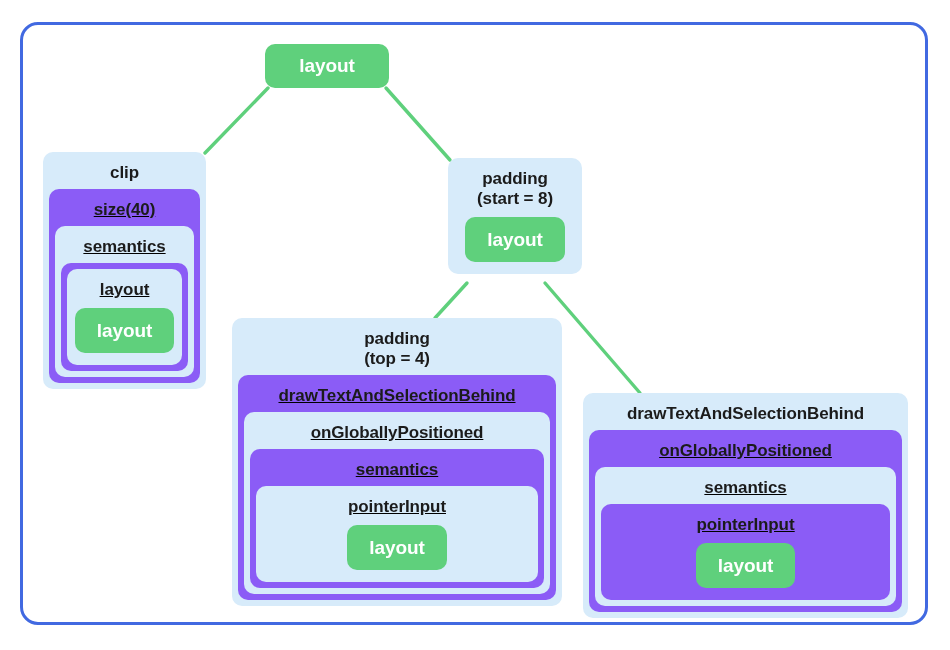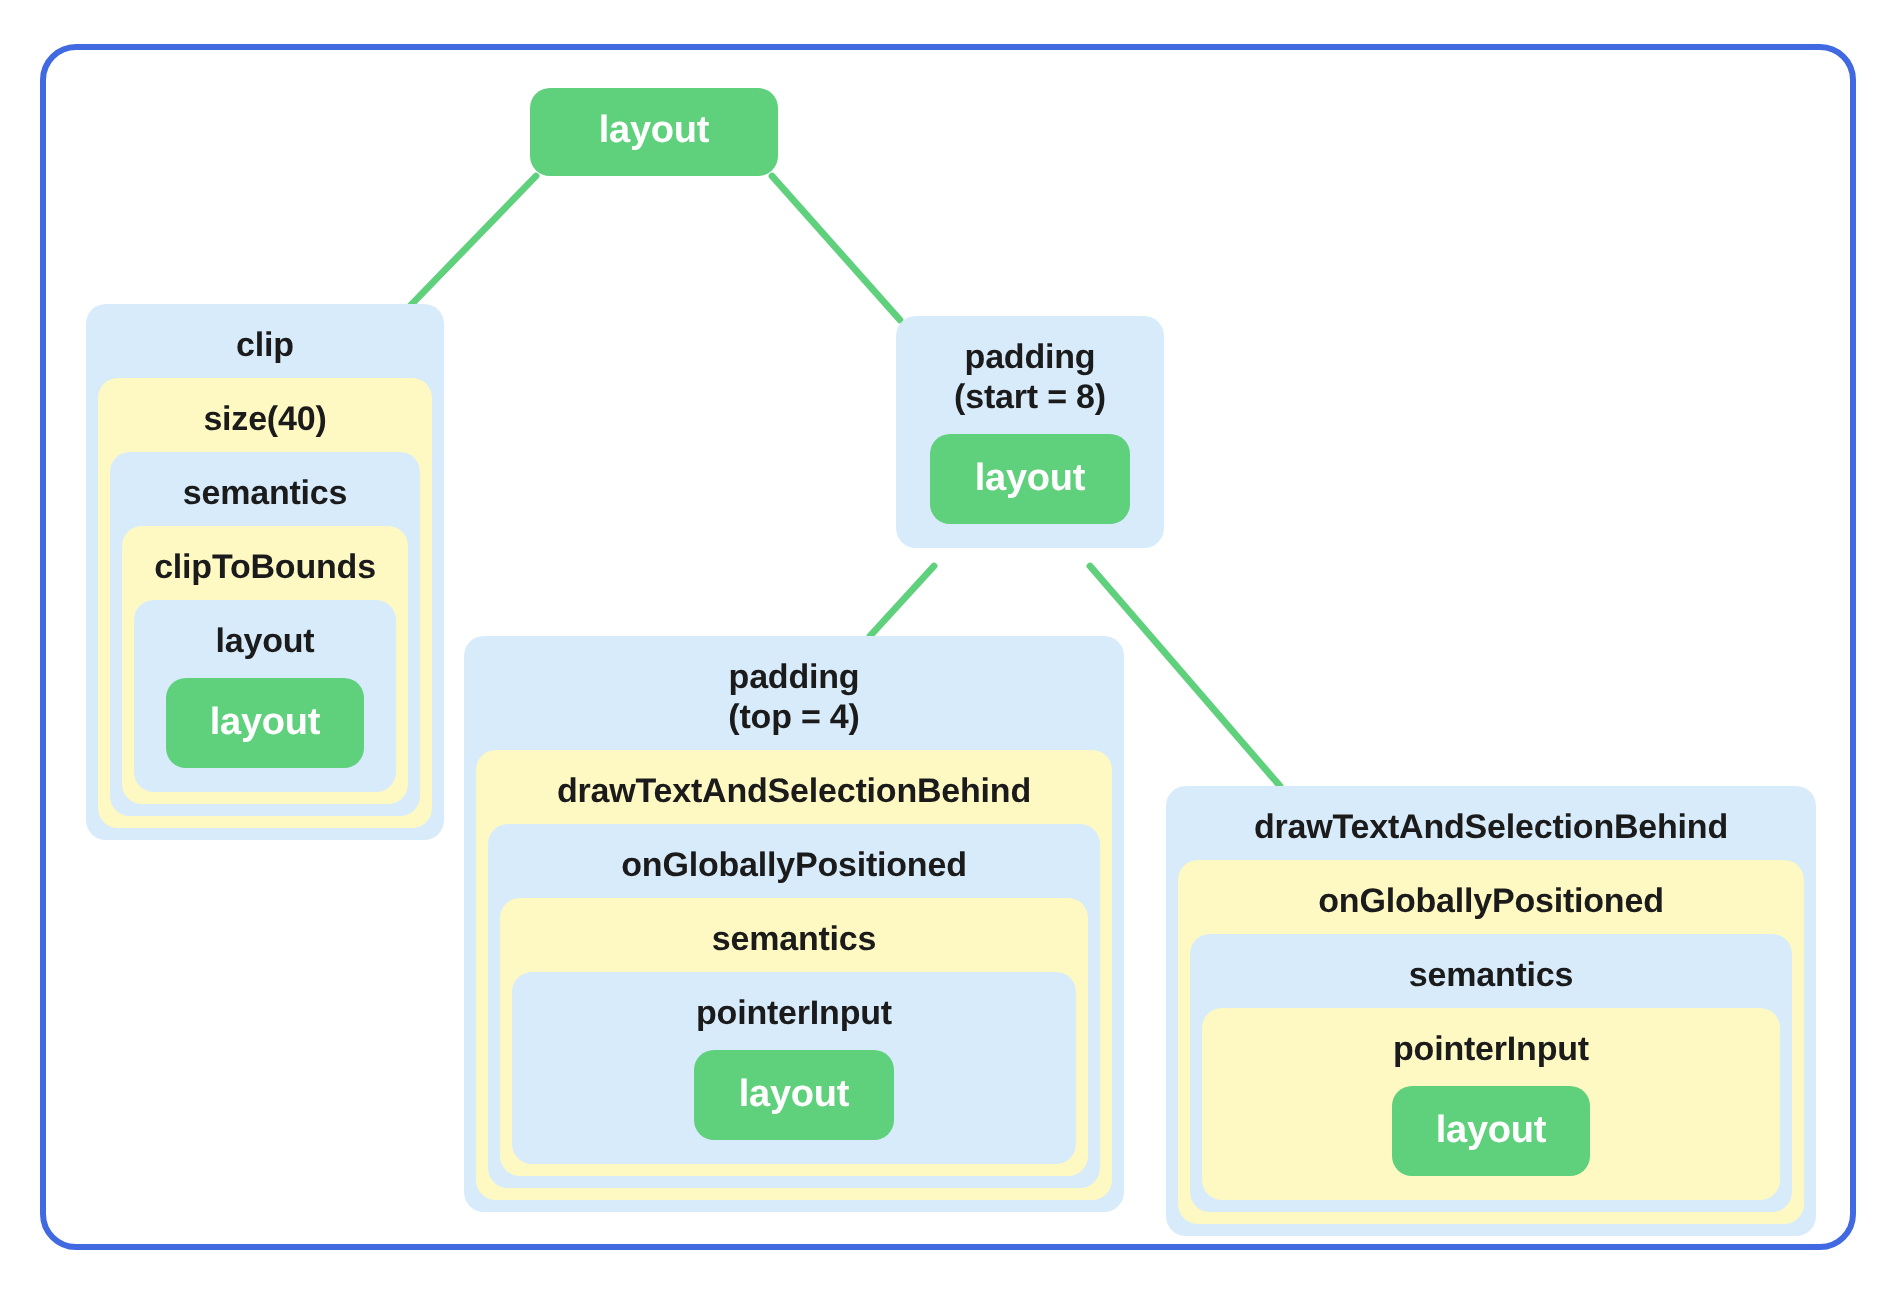--- a/index.html
+++ b/index.html
@@ -56,21 +56,21 @@
     display: block;
     color: #1b1b1b;
     font-weight: bold;
     font-size: 17px;
     line-height: 1.18;
     padding: 5px 4px 6px 4px;
     white-space: pre-line;
     letter-spacing: -0.1px;
   }
   .shade-a { background: #d7ebfa; }
-  .shade-b { background: #fef9c3; }
+  .shade-b { background: #8b5cf6; text-decoration: underline; }
 
   
   .leaf {
     background: #5fd07c;
     border-radius: 10px;
     color: #ffffff;
     font-weight: bold;
     font-size: 19px;
     line-height: 1;
     padding: 13px 22px;
@@ -92,21 +92,21 @@
     color: #fff;
     font-weight: bold;
     font-size: 19px;
     display: flex;
     align-items: center;
     justify-content: center;
     letter-spacing: -0.1px;
   }
 
   
-  #cluster-clip      { left: 43px;  top: 152px; width: 179px; border-radius: 21px; }
+  #cluster-clip      { left: 43px;  top: 152px; width: 163px; border-radius: 21px; }
   #cluster-padding8  { left: 448px; top: 158px; width: 134px; }
   #cluster-padtop4   { left: 232px; top: 318px; width: 330px; }
   #cluster-right     { left: 583px; top: 393px; width: 325px; }
 </style>
 </head>
 <body>
 
 <div id="screenshot">
 
   <div id="frame"></div>
@@ -127,21 +127,20 @@
   </div>
 
   <div id="cluster-clip" class="node">
     <div class="mod shade-a">
       <span class="mod-label">clip</span>
       <div class="mod shade-b">
         <span class="mod-label">size(40)</span>
         <div class="mod shade-a">
           <span class="mod-label">semantics</span>
           <div class="mod shade-b">
-            <span class="mod-label">clipToBounds</span>
             <div class="mod shade-a">
               <span class="mod-label">layout</span>
               <div class="leaf-wrap">
                 <span class="leaf">layout</span>
               </div>
             </div>
           </div>
         </div>
       </div>
     </div>

